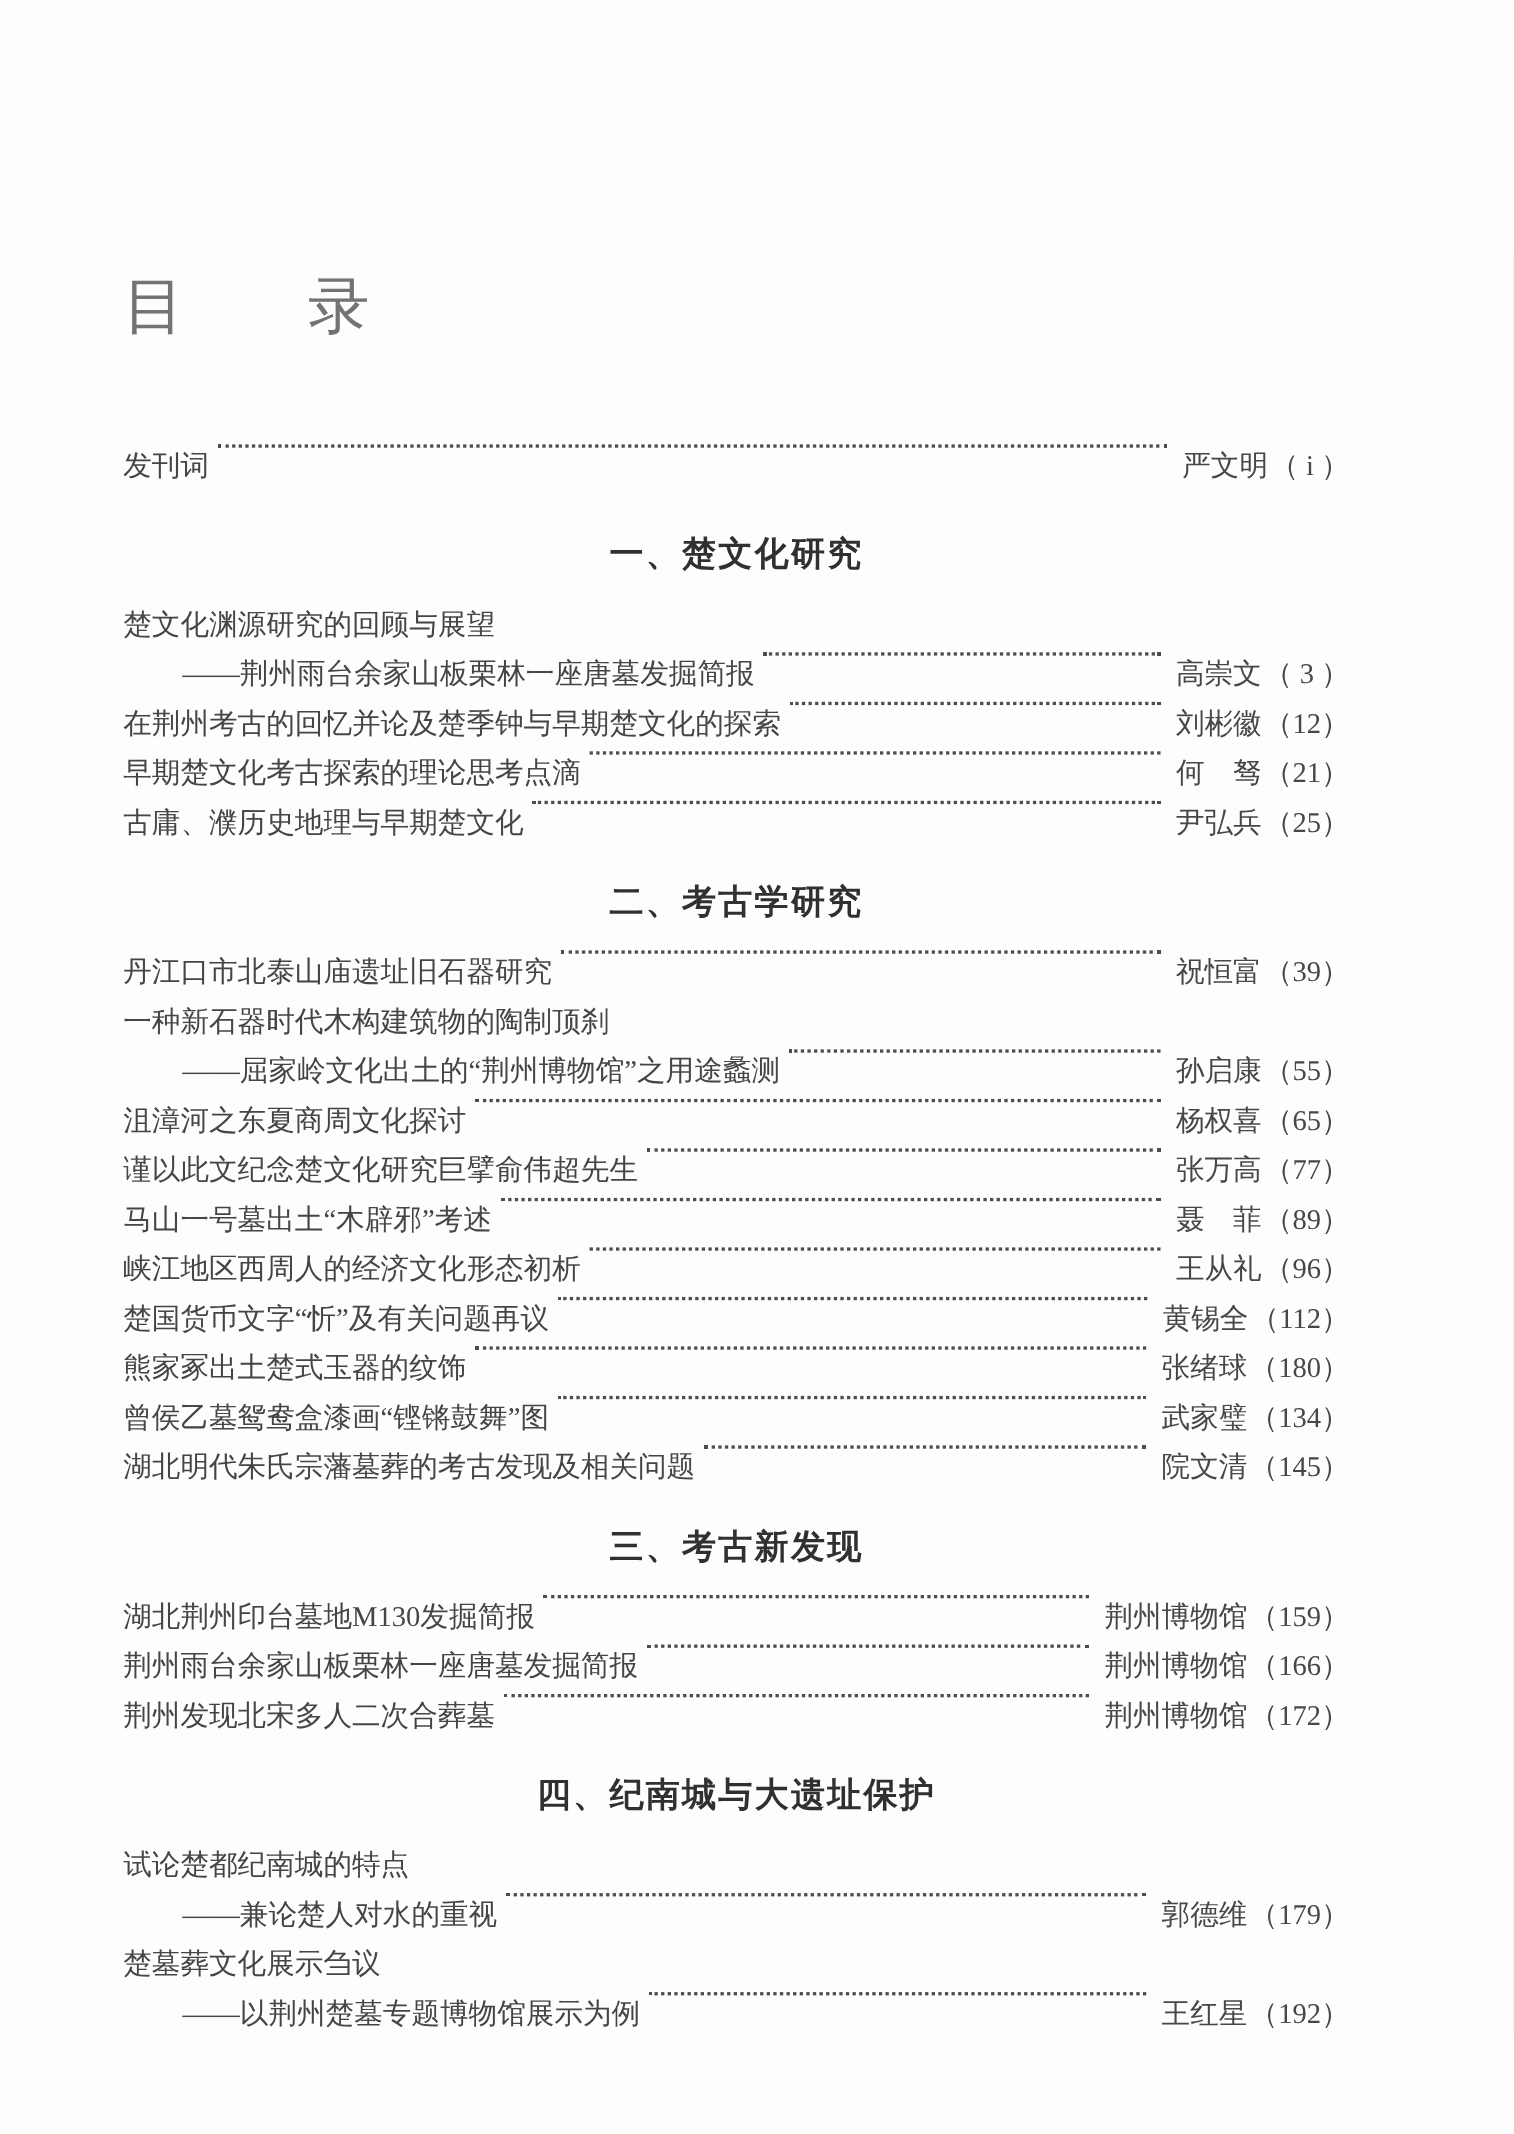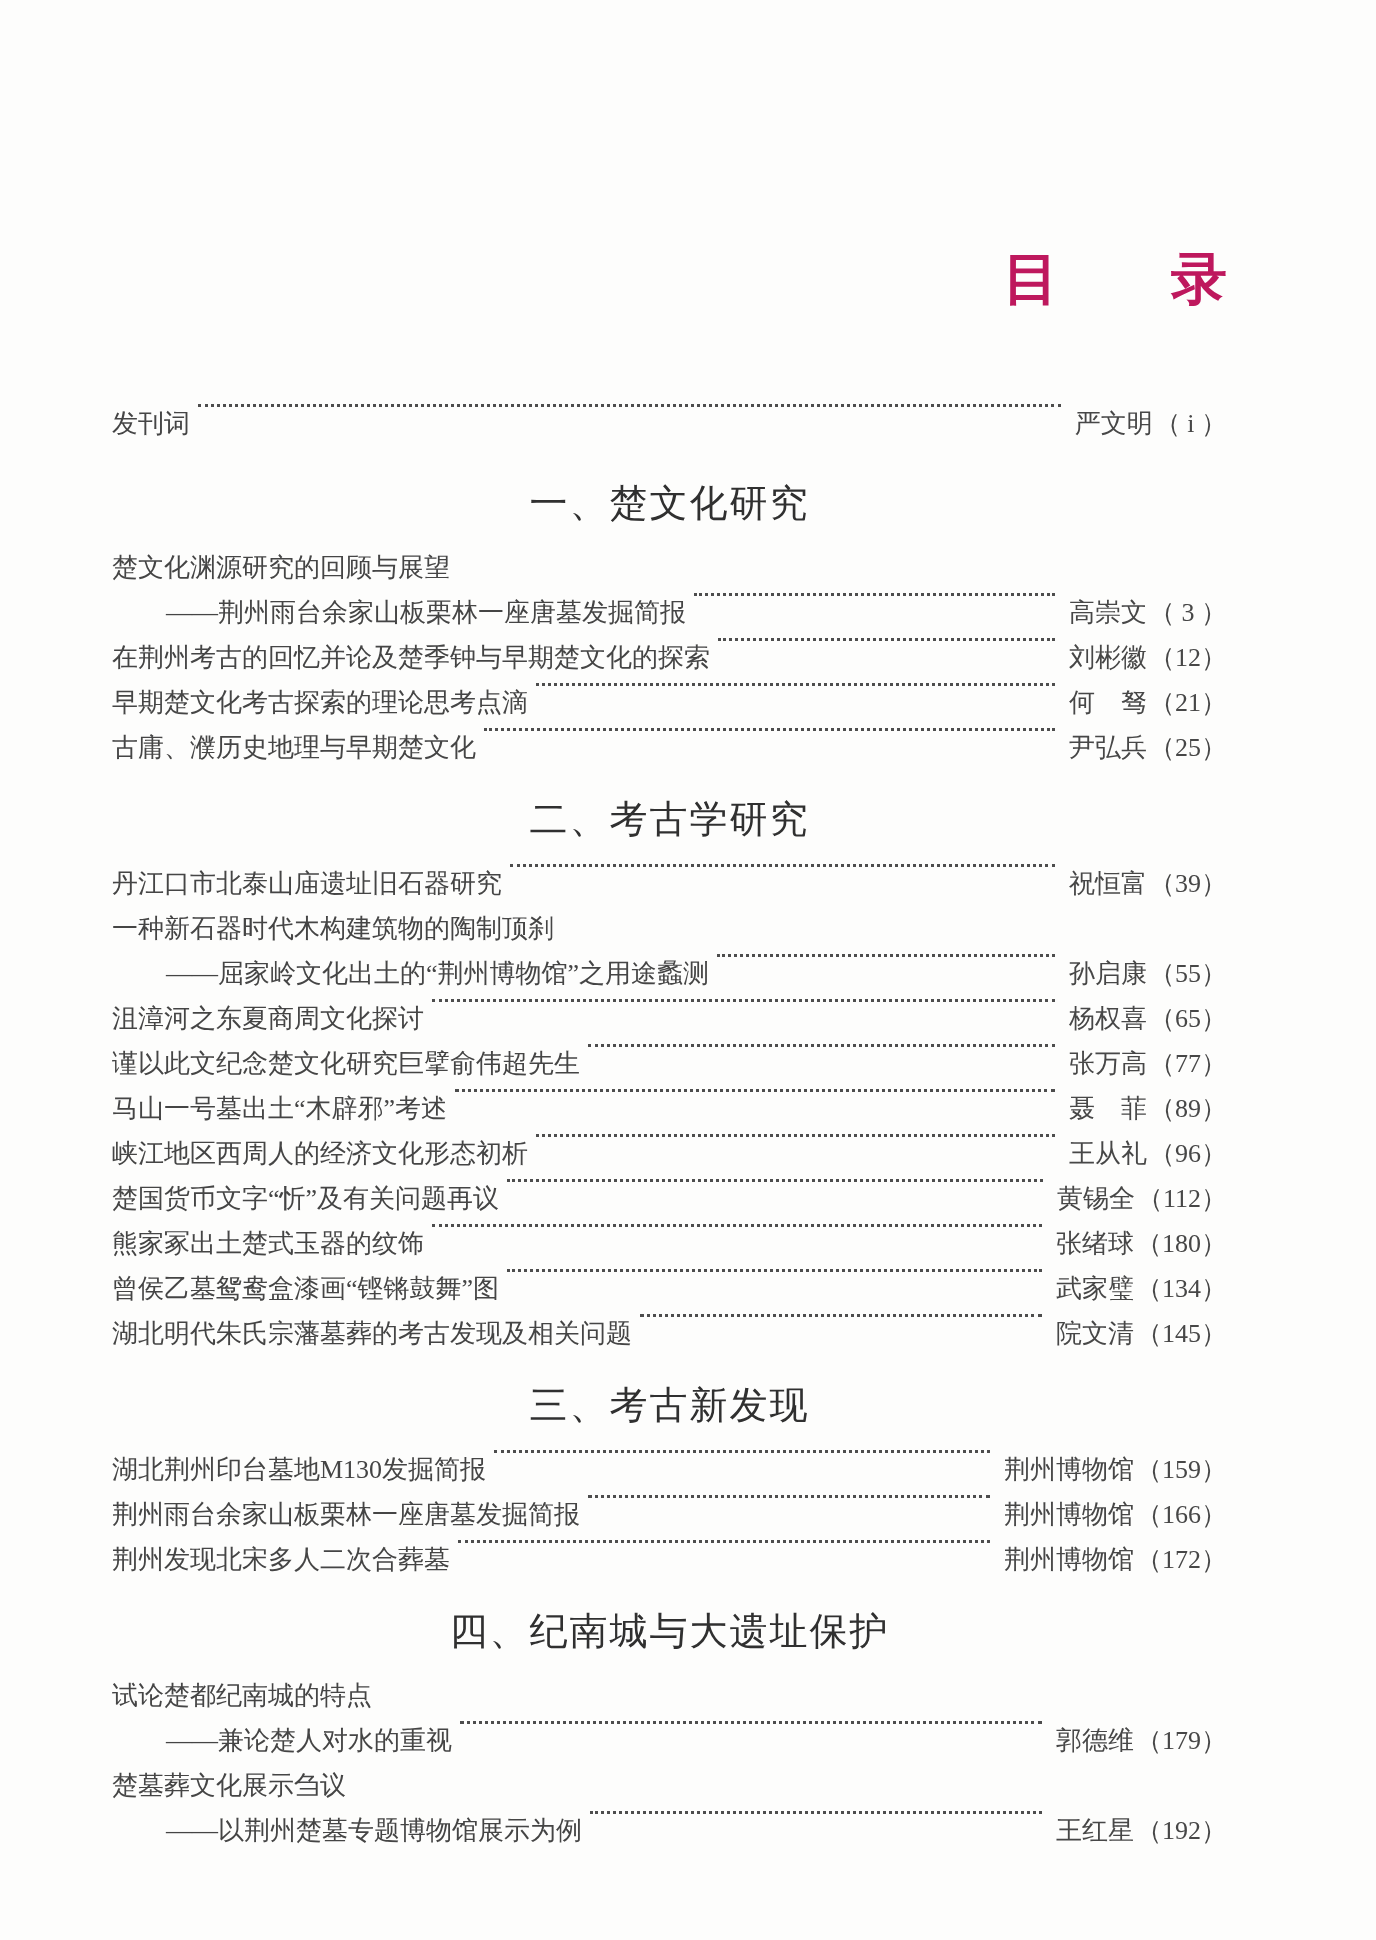--- a/index.html
+++ b/index.html
@@ -13,24 +13,24 @@
     height: 1940px;
     margin: 0 auto;
     background: #fdfdfc;
     overflow: hidden;
     box-sizing: border-box;
     padding: 248px 149px 0 112px;
     font-family: "Liberation Serif", "DejaVu Serif", serif;
     color: #454545;
   }
   .doc-title {
-    text-align: right;
+    text-align: left;
     font-size: 56px;
-    font-weight: bold;
-    color: #be185d;
+    font-weight: normal;
+    color: #737373;
     line-height: 62px;
     letter-spacing: 0;
   }
   .doc-title .char-a { margin-right: 112px; }
   .toc { margin-top: 96px; }
   .row {
     display: flex;
     align-items: flex-start;
     height: 45px;
     font-size: 26px;
@@ -54,22 +54,22 @@
     flex: 0 0 auto;
     margin-left: 2px;
     color: #474747;
   }
   .section-heading {
     height: 45px;
     line-height: 45px;
     margin: 22px 0 24px 0;
     text-align: center;
     font-family: "Liberation Sans", "DejaVu Sans", sans-serif;
-    font-weight: normal;
-    font-size: 38px;
+    font-weight: bold;
+    font-size: 31px;
     color: #303030;
     letter-spacing: 2px;
   }
   .front-matter { margin-top: 0; }
   .section:first-of-type .section-heading { margin-top: 30px; }
 </style>
 </head>
 <body>
 
 <div class="page">

